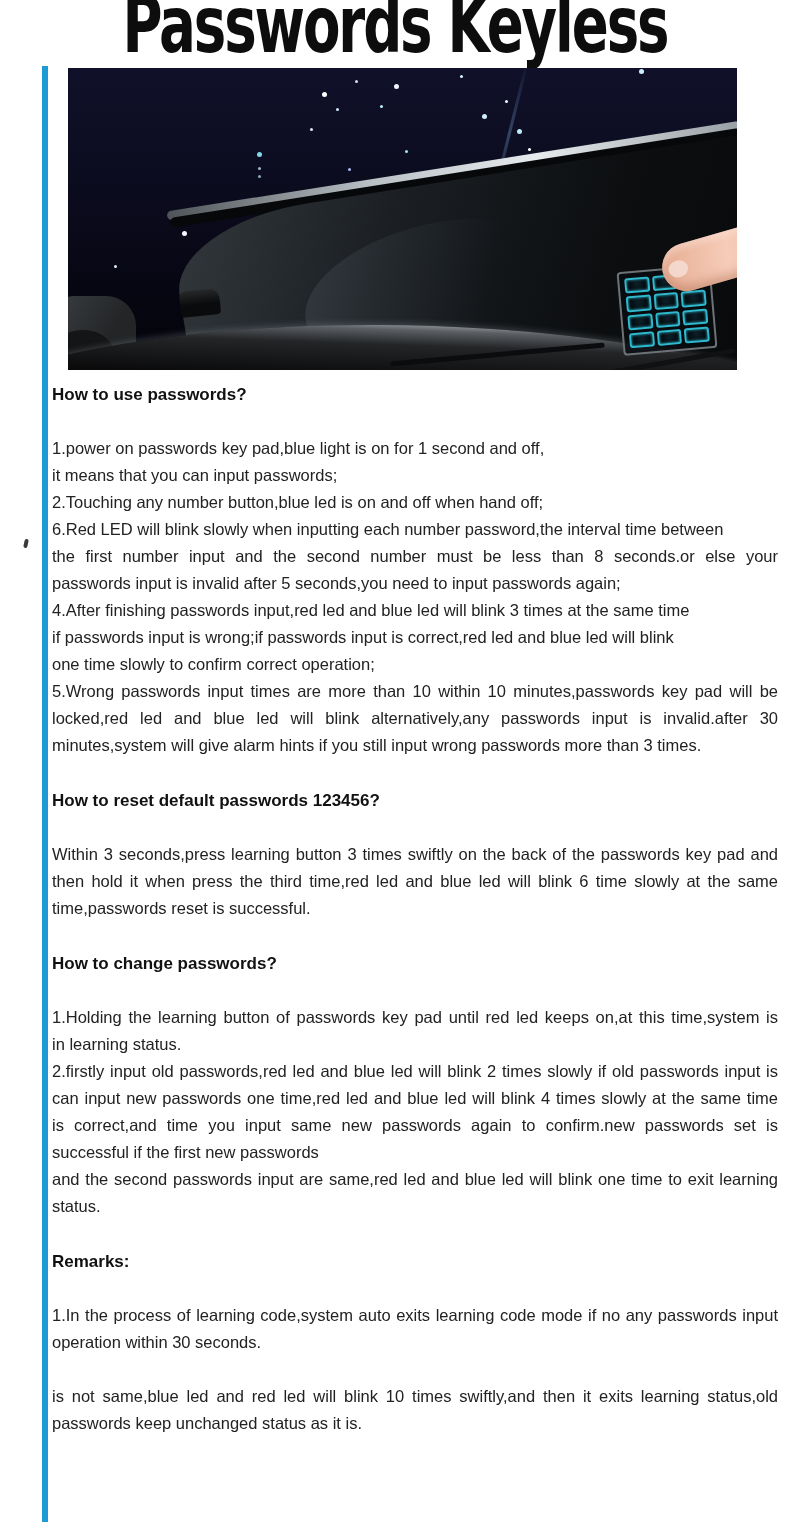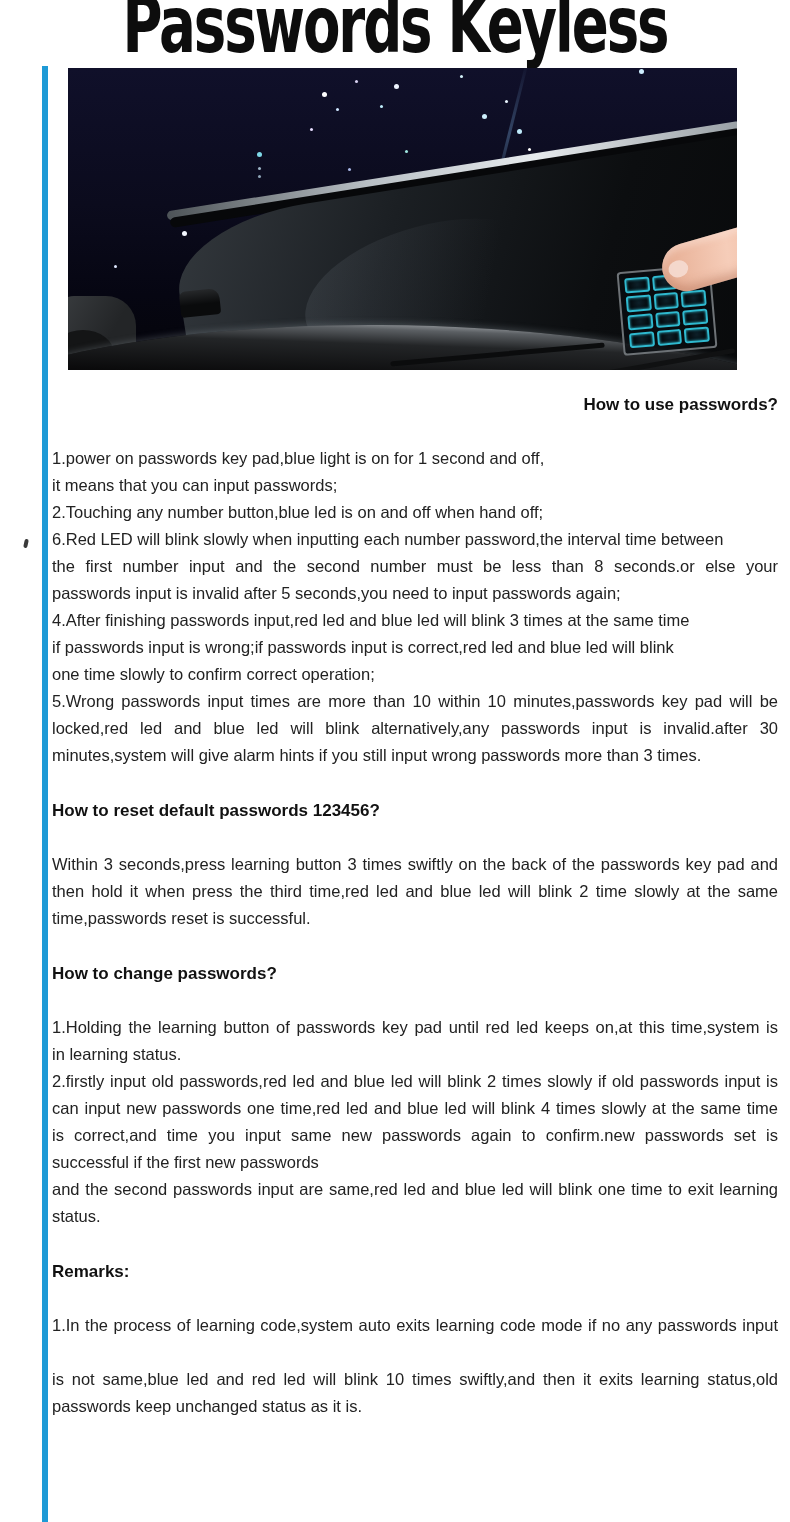--- a/index.html
+++ b/index.html
@@ -149,21 +149,21 @@
   }
   
   .content{
     position:absolute;left:52px;top:370px;width:726px;
     color:#222222;font-size:16.5px;line-height:27px;
   }
   .section-heading{
     font-weight:bold;font-size:17px;color:#111111;
     line-height:27px;margin:28px 0 27px 0;
   }
-  .section-heading.first{margin-top:21px;text-align:right;}
+  .section-heading.first{margin-top:11px;}
   .line{min-height:27px;white-space:normal;}
   .line.just{text-align:justify;text-align-last:justify;}
 </style>
 </head>
 <body>
 
 <div class="page-title">Passwords Keyless</div>
 
 <div class="accent-bar accent-bg" style="background: rgb(30, 154, 214);"></div>
 <div class="stray-mark"></div>
@@ -214,32 +214,33 @@
   <div class="line">passwords input is invalid after 5 seconds,you need to input passwords again;</div>
   <div class="line">4.After finishing passwords input,red led and blue led will blink 3 times at the same time</div>
   <div class="line">if passwords input is wrong;if passwords input is correct,red led and blue led will blink</div>
   <div class="line">one time slowly to confirm correct operation;</div>
   <div class="line just">5.Wrong passwords input times are more than 10 within 10 minutes,passwords key pad will be</div>
   <div class="line just">locked,red led and blue led will blink alternatively,any passwords input is invalid.after 30</div>
   <div class="line">minutes,system will give alarm hints if you still input wrong passwords more than 3 times.</div>
 
   <div class="section-heading">How to reset default passwords 123456?</div>
   <div class="line just">Within 3 seconds,press learning button 3 times swiftly on the back of the passwords key pad and</div>
-  <div class="line just">then hold it when press the third time,red led and blue led will blink 2 time slowly at the same</div>
+  <div class="line just">then hold it when press the third time,red led and blue led will blink 6 time slowly at the same</div>
   <div class="line">time,passwords reset is successful.</div>
 
   <div class="section-heading">How to change passwords?</div>
   <div class="line just">1.Holding the learning button of passwords key pad until red led keeps on,at this time,system is</div>
   <div class="line">in learning status.</div>
   <div class="line just">2.firstly input old passwords,red led and blue led will blink 2 times slowly if old passwords input is</div>
   <div class="line just">can input new passwords one time,red led and blue led will blink 4 times slowly at the same time</div>
   <div class="line just">is correct,and time you input same new passwords again to confirm.new passwords set is</div>
   <div class="line">successful if the first new passwords</div>
   <div class="line just">and the second passwords input are same,red led and blue led will blink one time to exit learning</div>
   <div class="line">status.</div>
 
   <div class="section-heading">Remarks:</div>
   <div class="line just">1.In the process of learning code,system auto exits learning code mode if no any passwords input</div>
+  <div class="line">operation within 30 seconds.</div>
   <div class="line"></div>
   <div class="line just">is not same,blue led and red led will blink 10 times swiftly,and then it exits learning status,old</div>
   <div class="line">passwords keep unchanged status as it is.</div>
 
 </div>
 
 </body></html>

